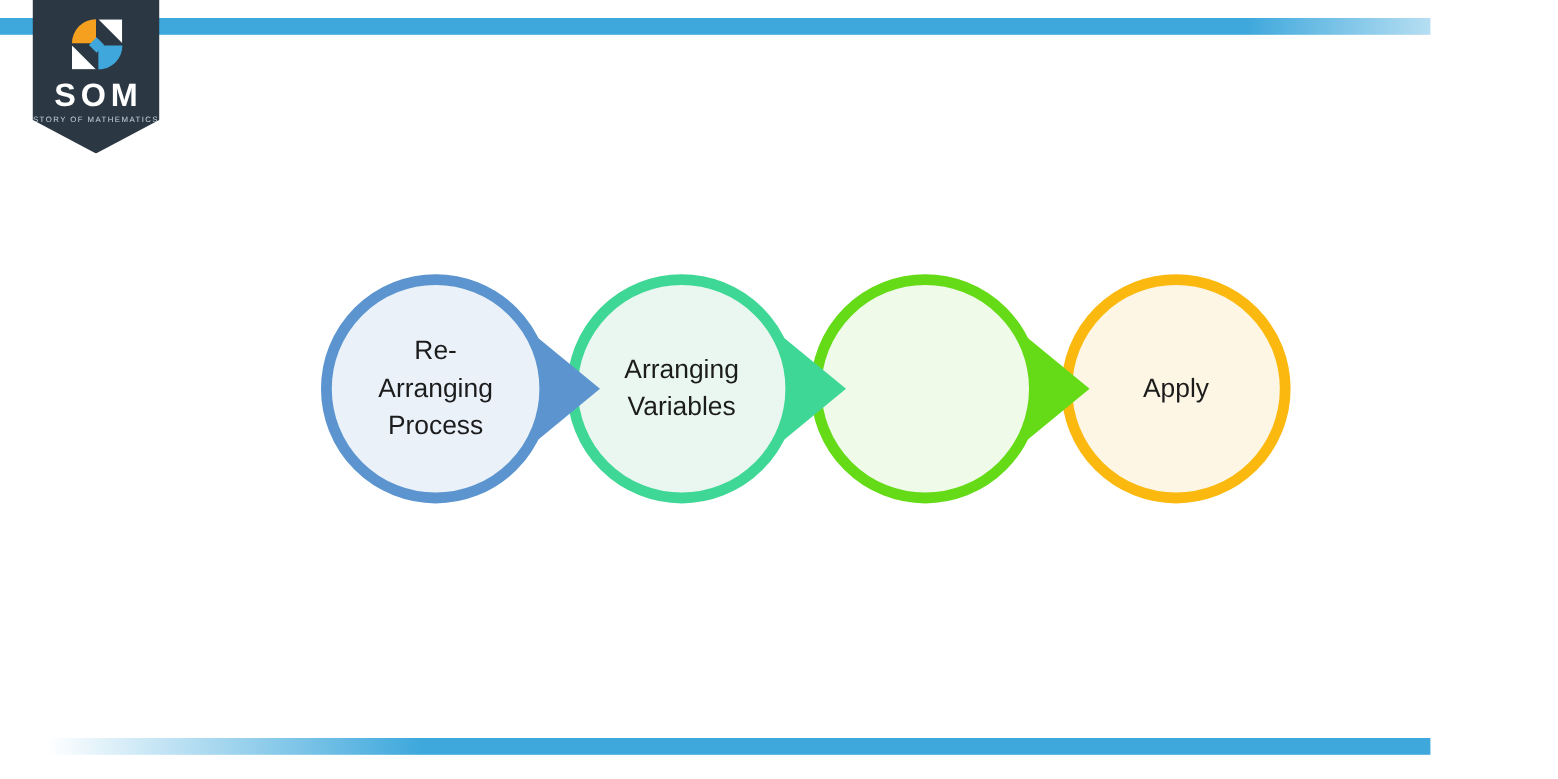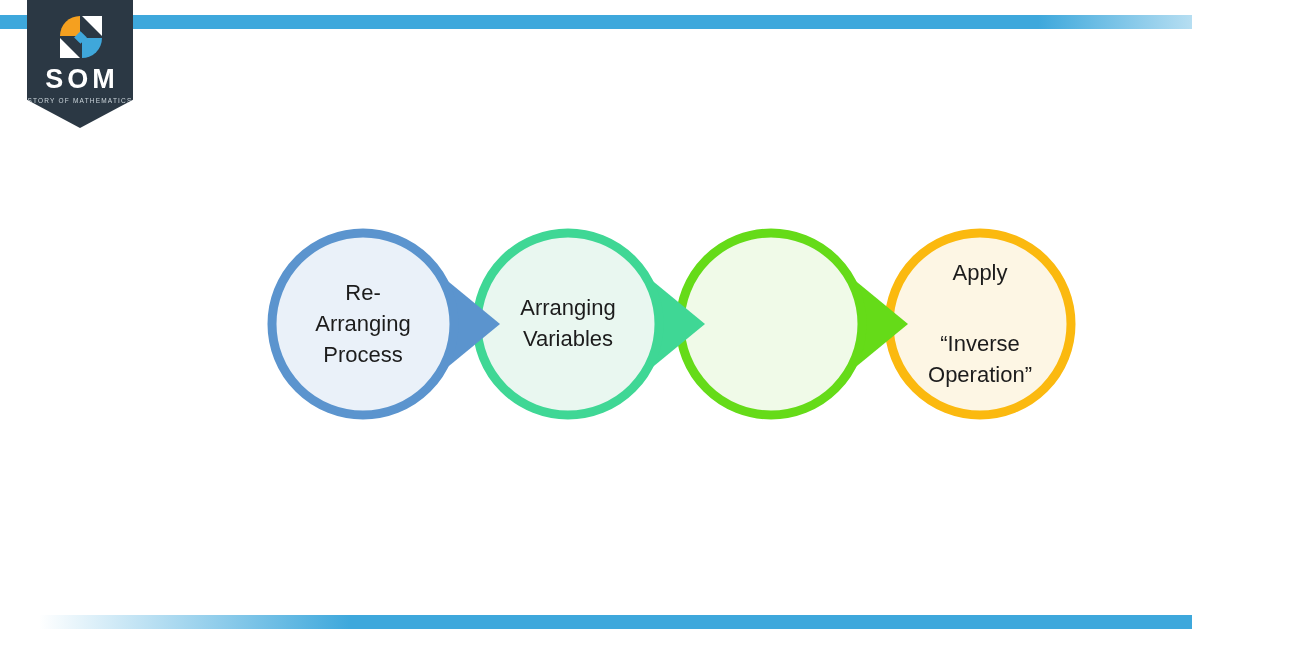--- a/index.html
+++ b/index.html
@@ -100,18 +100,16 @@
       <circle cx="98" cy="98" r="91" stroke-width="9" style="fill: rgb(253, 246, 228); stroke: rgb(251, 185, 15);"></circle>
     </svg>
 
     <div class="step-label" style="left:363px">Re-
 Arranging
 Process</div>
     <div class="step-label" style="left:568px">Arranging
 Variables</div>
     <div class="step-label" style="left:980px">
       <div>Apply</div>
-      <div class="secondary">“Inverse
-Operation”</div>
     </div>
 
   </div>
 </div>
 
 </body></html>

